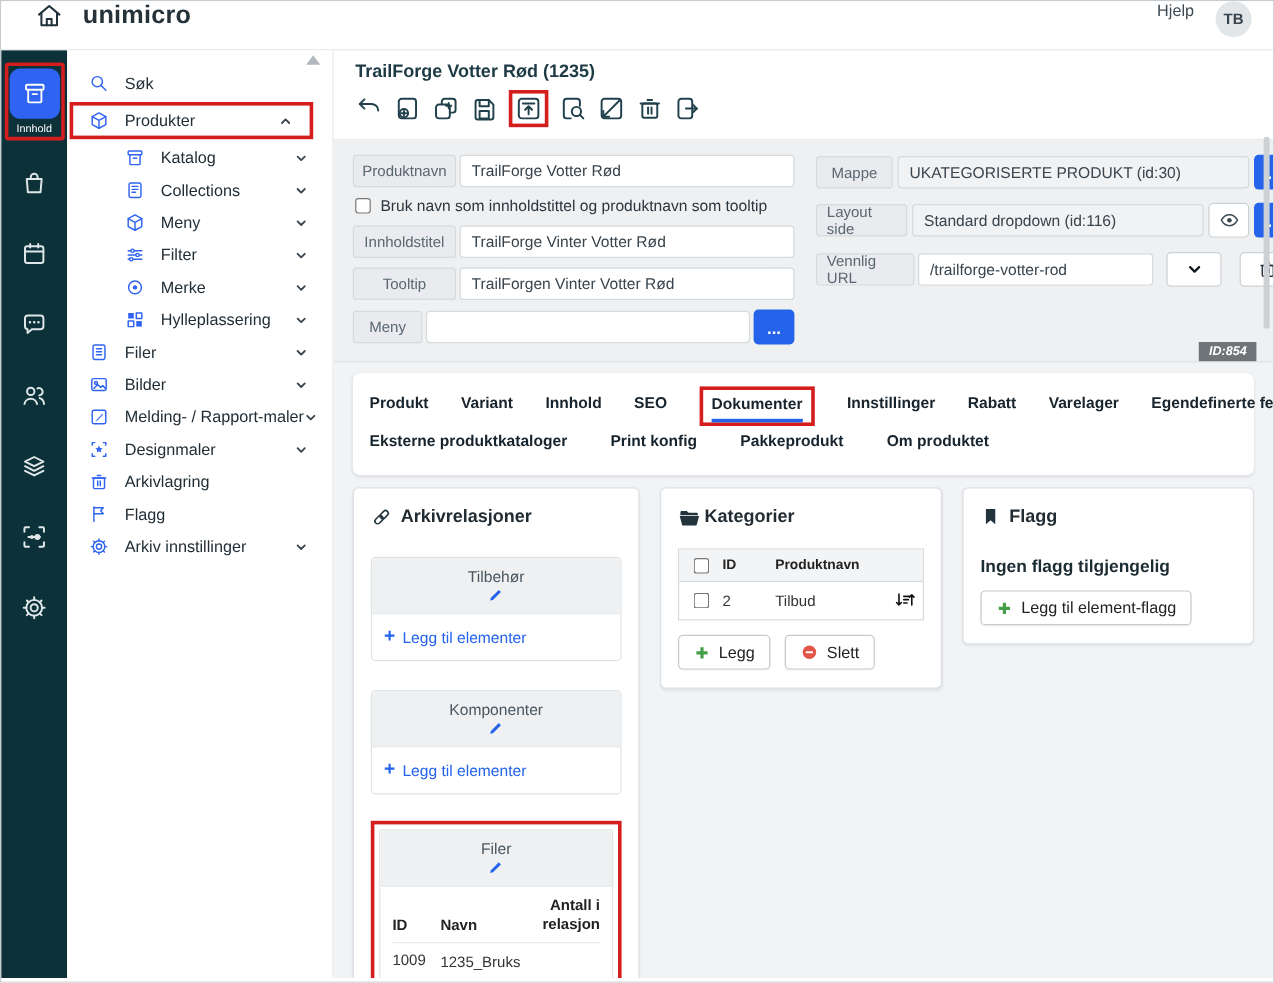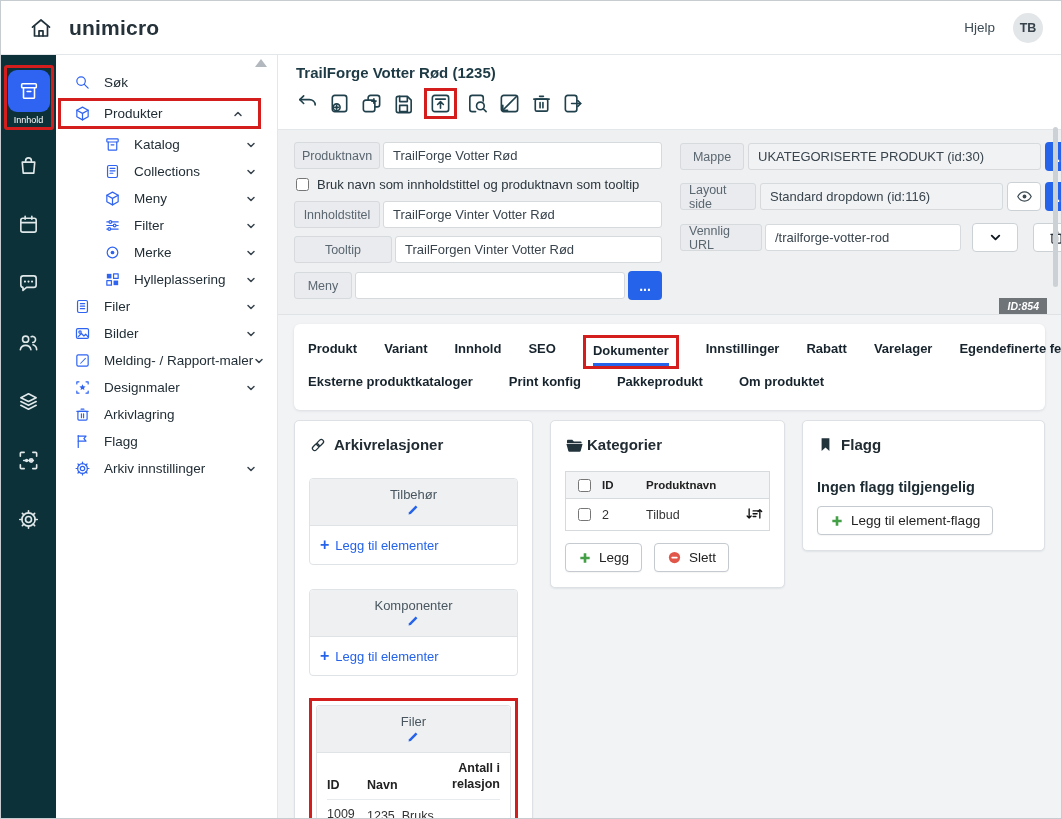--- a/index.html
+++ b/index.html
@@ -5,21 +5,21 @@
   :root{
     --blue:#2563eb; --rail:#0d3138; --red:#d41e1e; --ink:#1e2c35; --teal:#20414c;
     --bord:#d6dadd; --lab-bg:#e9ebee; --lab-tx:#5a6670; --sec-bg:#eef0f2; --pg:#f1f3f5;
   }
   *{box-sizing:border-box;margin:0;padding:0;font-family:"Liberation Sans","DejaVu Sans",sans-serif;}
   html,body{background:#fff;}
   .app{width:1062px;height:819px;border:1px solid #c7ccd1;background:#fff;position:relative;overflow:hidden;}
   svg{display:block;}
   .i{stroke:currentColor;fill:none;stroke-width:1.7;stroke-linecap:round;stroke-linejoin:round;}
   
-  .topbar{height:54px;display:flex;align-items:center;padding:0 18px;border-bottom:1px solid #e4e7ea;background:#fff;}
+  .topbar{height:41px;display:flex;align-items:flex-start;padding:0 18px;border-bottom:1px solid #e4e7ea;background:#fff;}
   .home-ic{width:24px;height:24px;color:#21313a;margin:0 16px 0 10px;}
   .brand{font-size:21px;font-weight:700;color:#25323a;letter-spacing:.2px;}
   .top-spacer{flex:1;}
   .help{font-size:13.5px;color:#3c4a53;margin-right:18px;cursor:pointer;}
   .avatar{width:30px;height:30px;border-radius:50%;background:#e2e6e9;color:#37424b;font-size:12.5px;font-weight:700;display:flex;align-items:center;justify-content:center;}
   
   .body{display:flex;height:773px;}
   .rail{width:55px;background:var(--rail);display:flex;flex-direction:column;align-items:center;padding-top:10px;flex-shrink:0;}
   .rail-annot{border:3px solid var(--red);border-radius:3px;padding:2px 1px;margin-bottom:12px;}
   .rail-tile{width:42px;height:42px;background:#2f63f2;border-radius:9px;color:#fff;display:flex;align-items:center;justify-content:center;margin:0 auto;}
@@ -414,21 +414,21 @@
           </div>
           <div class="chk-row">
             <input type="checkbox" class="chk" style="">
             <span>Bruk navn som innholdstittel og produktnavn som tooltip</span>
           </div>
           <div class="frow">
             <span class="flabel" style="width:86px">Innholdstitel</span>
             <input class="finput" type="text" value="TrailForge Vinter Votter Rød" style="">
           </div>
           <div class="frow">
-            <span class="flabel" style="width:98px">Tooltip</span>
+            <span class="flabel" style="width:86px">Tooltip</span>
             <input class="finput" type="text" value="TrailForgen Vinter Votter Rød" style="">
           </div>
           <div class="frow" style="margin-bottom:0">
             <span class="flabel" style="width:58px">Meny</span>
             <input class="finput" type="text" value="" style="">
             <button class="btn-blue">...</button>
           </div>
         </div>
         <div class="fcol-r">
           <div class="frow" style="gap:4px">

